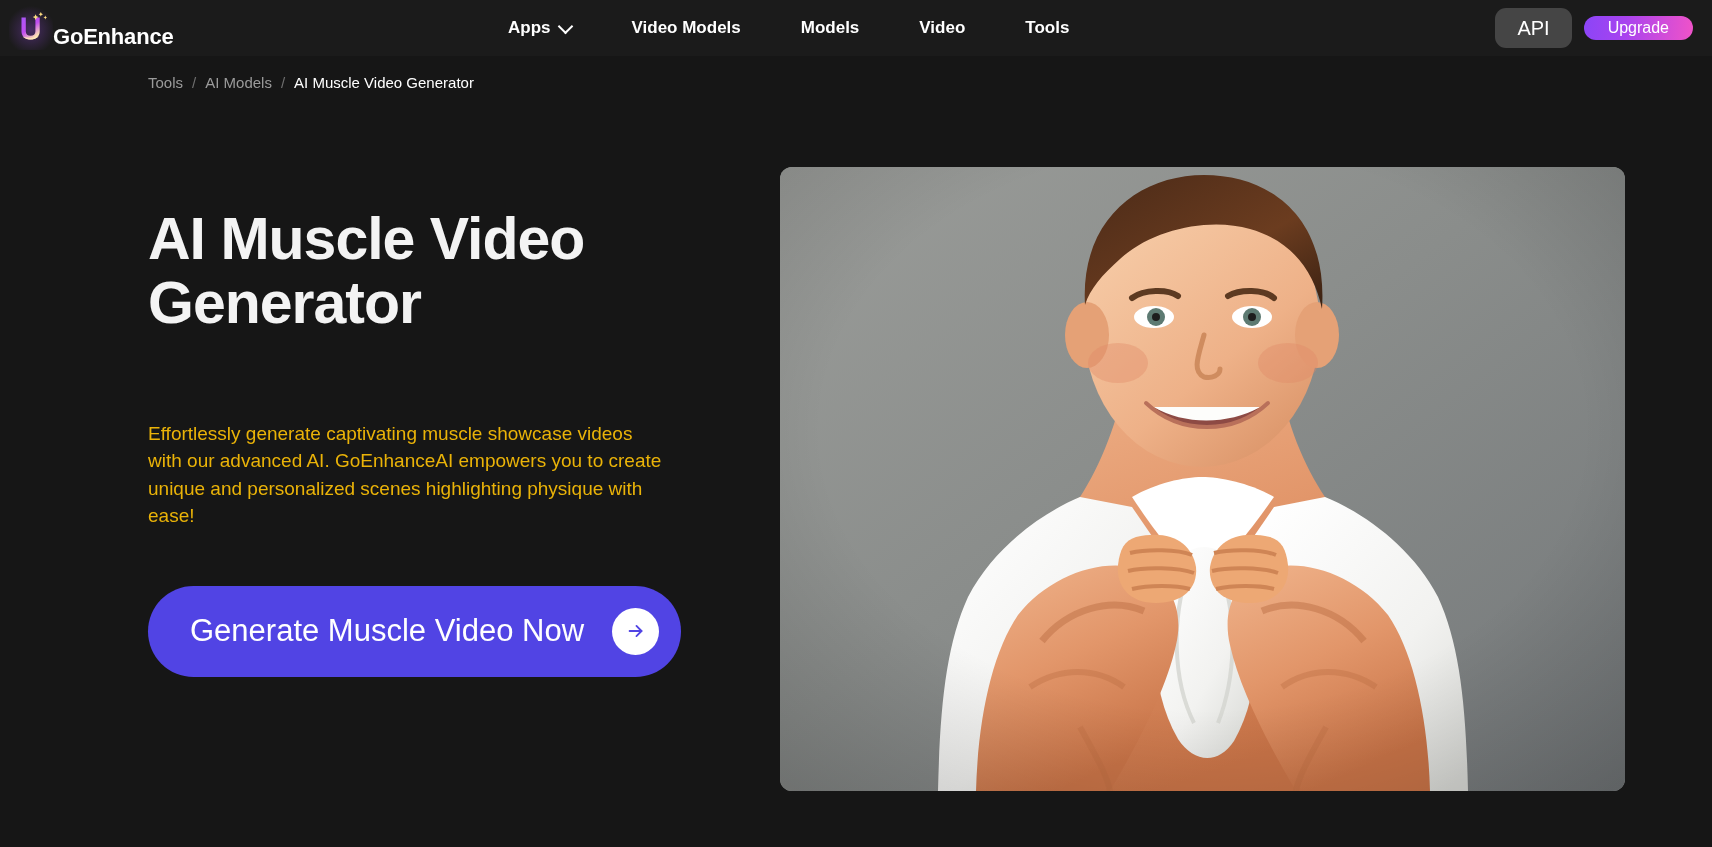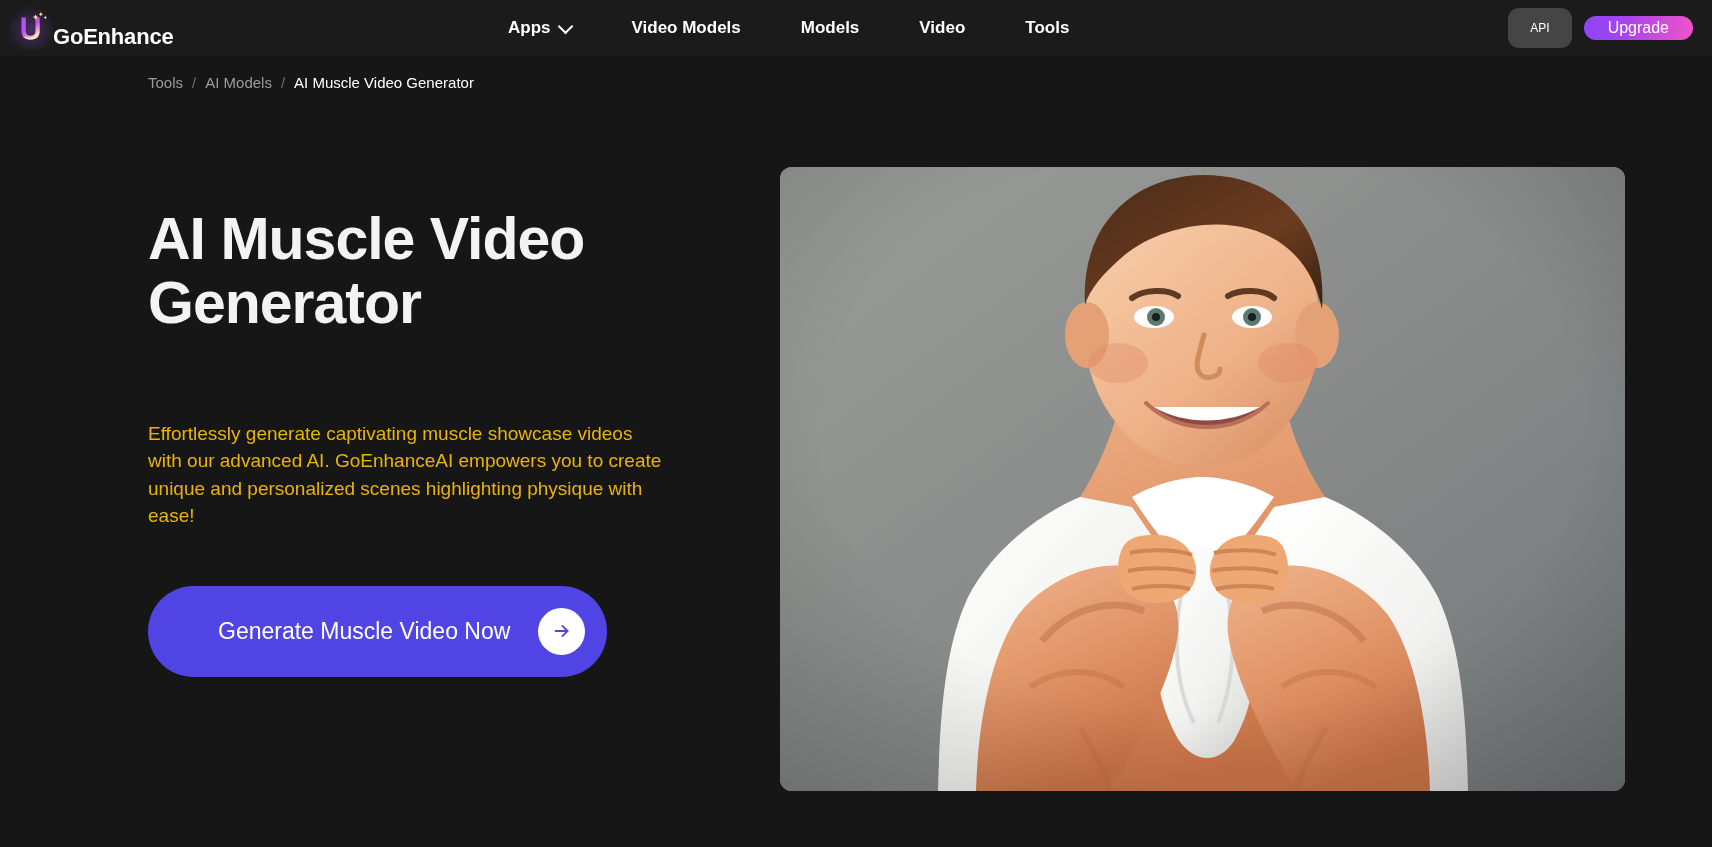--- a/index.html
+++ b/index.html
@@ -83,21 +83,21 @@
 
   .header-actions {
     margin-left: auto;
     display: flex;
     align-items: center;
     gap: 12px;
   }
   .btn-api {
     background: #454545;
     color: #ffffff;
-    font-size: 12px;
+    font-size: 20px;
     font-weight: 400;
     border: none;
     border-radius: 11px;
     height: 40px;
     padding: 0 22px;
     cursor: pointer;
     font-family: inherit;
   }
   .btn-upgrade {
     background: linear-gradient(95deg, #8b45f7 0%, #a843ef 38%, #f053c8 100%);
@@ -159,24 +159,23 @@
     background: #5144e4;
     border: none;
     border-radius: 46px;
     height: 91px;
     padding: 0 22px 0 42px;
     cursor: pointer;
     font-family: inherit;
   }
   .cta-label {
     color: #ffffff;
-    font-size: 23px;
+    font-size: 31px;
     font-weight: 400;
     white-space: nowrap;
-    margin-left: 28px;
   }
   .cta-circle {
     width: 47px;
     height: 47px;
     border-radius: 50%;
     background: #ffffff;
     display: flex;
     align-items: center;
     justify-content: center;
     flex: 0 0 auto;

